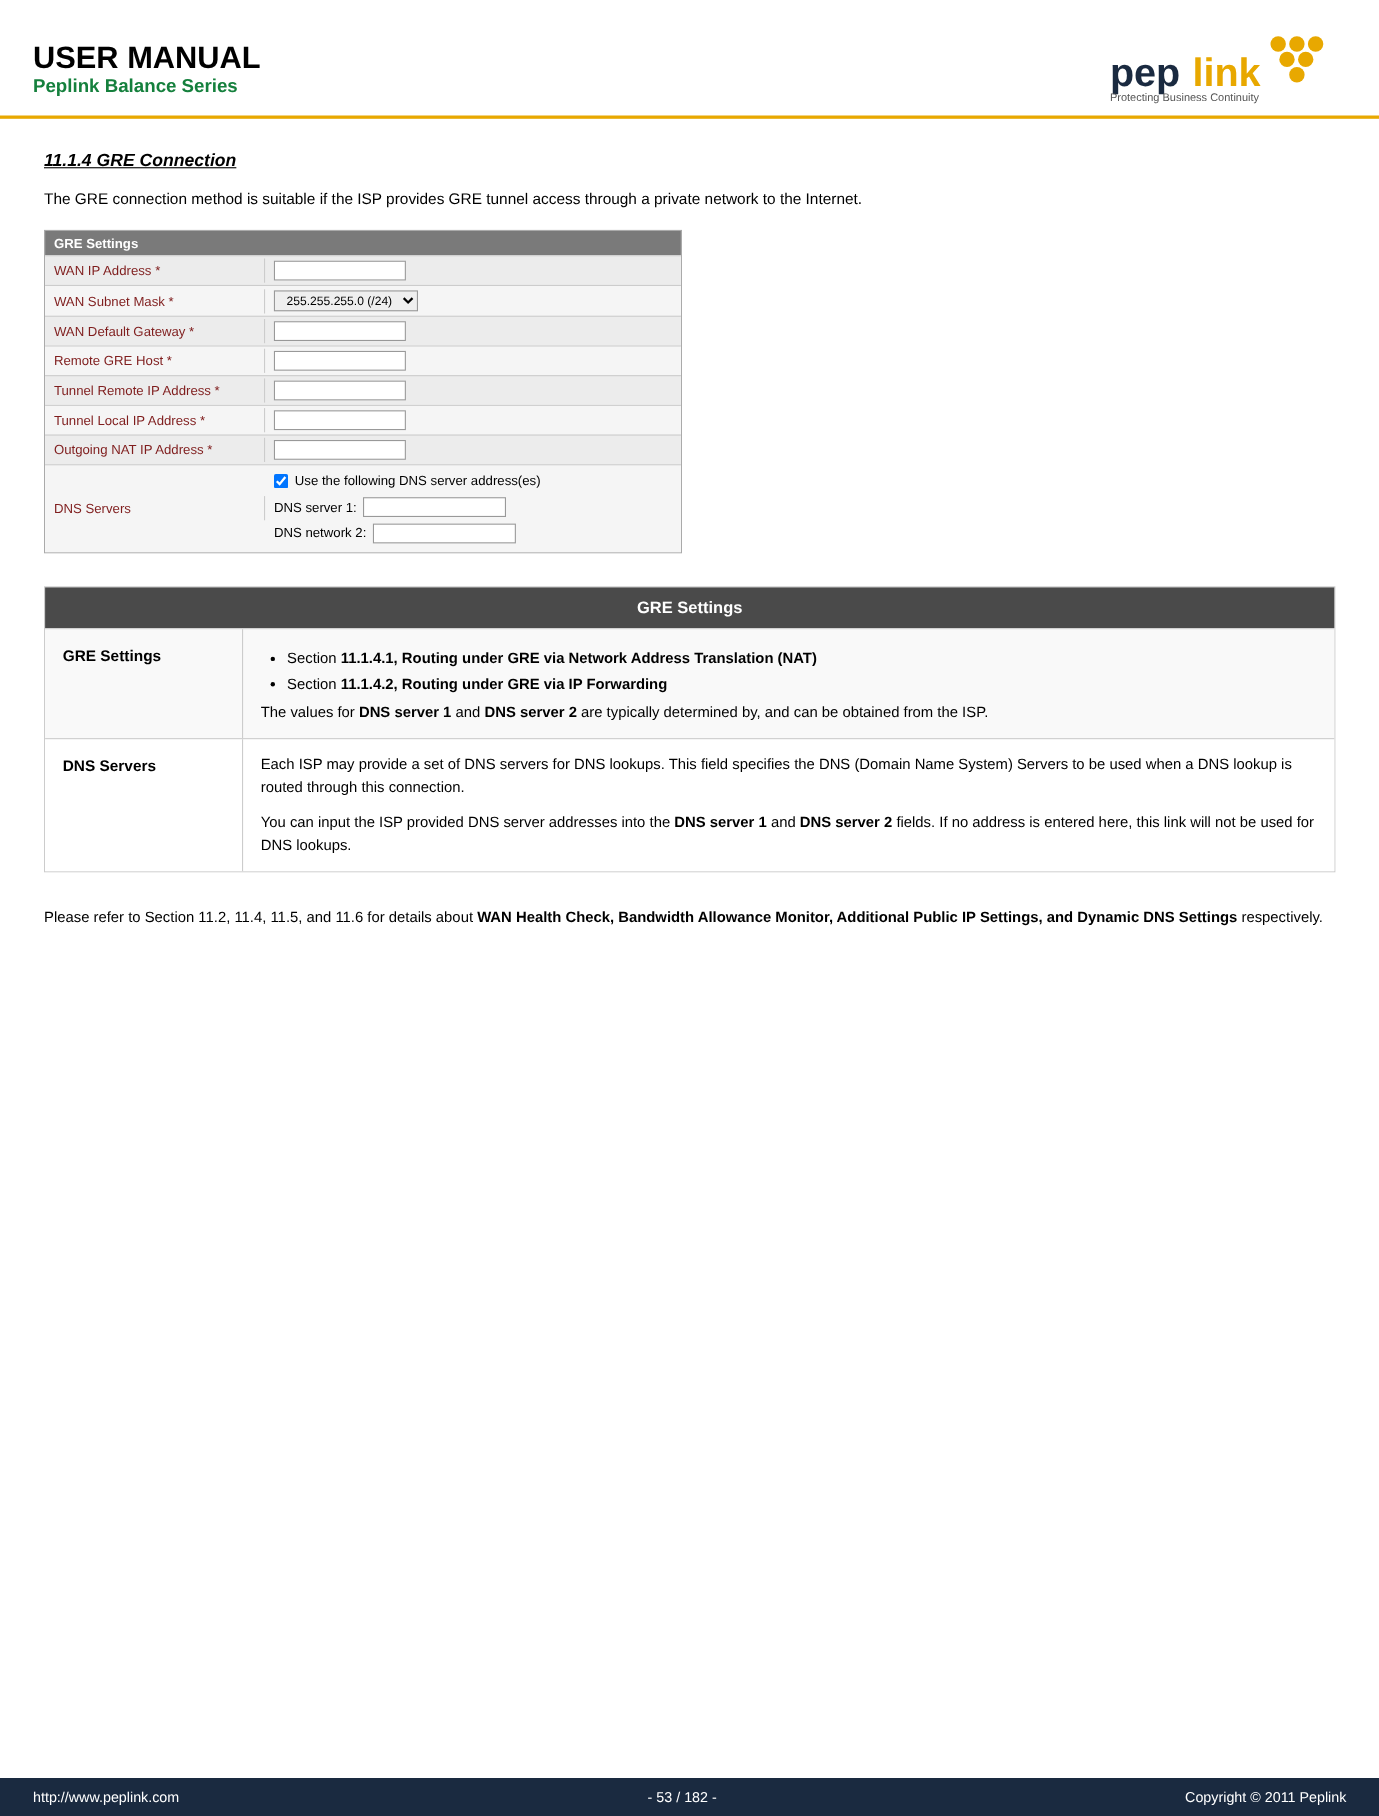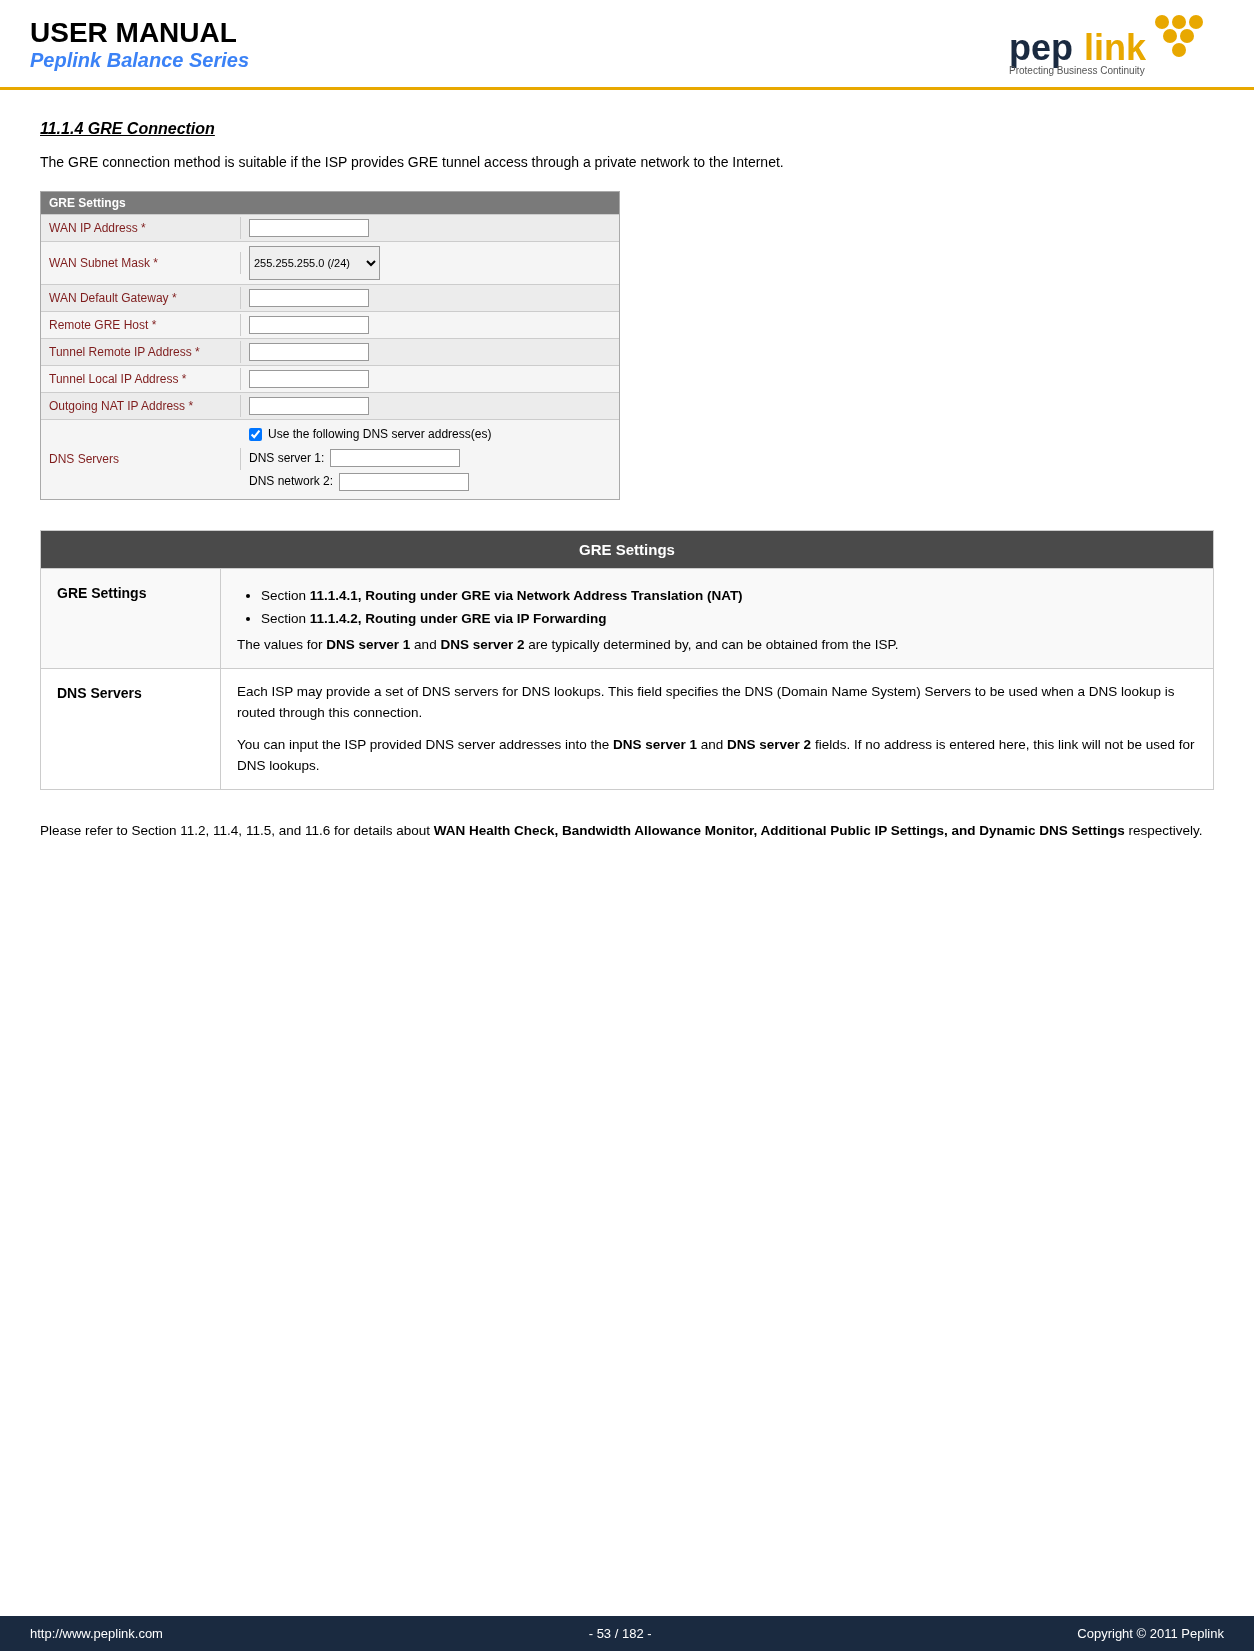--- a/index.html
+++ b/index.html
@@ -10,34 +10,33 @@
       color: #000;
       width: 1254px;
       min-height: 1651px;
     }
 
     
     .header {
       display: flex;
       align-items: center;
       justify-content: space-between;
-      padding: 12px 30px 10px 30px;
+      padding: 30px 30px 10px 30px;
       border-bottom: 3px solid #e8a800;
       gap: 44px;
     }
     .header-left .title {
       font-size: 28px;
       font-weight: bold;
       color: #000;
     }
     .header-left .subtitle {
-      font-size: 20px;
-      font-weight: bold;
-      color: #3b82f6;
-      font-style: italic;
+      font-size: 17px;
+      font-weight: bold;
+      color: #15803d;
     }
     .logo-container {
       display: flex;
       align-items: center;
     }
     .logo-peplink {
       width: 220px;
       height: 65px;
     }
 
@@ -100,22 +99,23 @@
     .gre-screenshot-table input[type="text"] {
       width: 120px;
       height: 18px;
       border: 1px solid #999;
       font-size: 11px;
       padding: 1px 3px;
       background: #fff;
     }
     .gre-screenshot-table select {
       font-size: 11px;
-      height: 34px;
+      height: 19px;
       border: 1px solid #999;
+      text-align: center;
     }
     .dns-row-content {
       padding: 4px 8px;
       font-size: 12px;
       line-height: 1.8;
     }
     .dns-row-content .dns-line {
       display: flex;
       align-items: center;
       gap: 6px;

